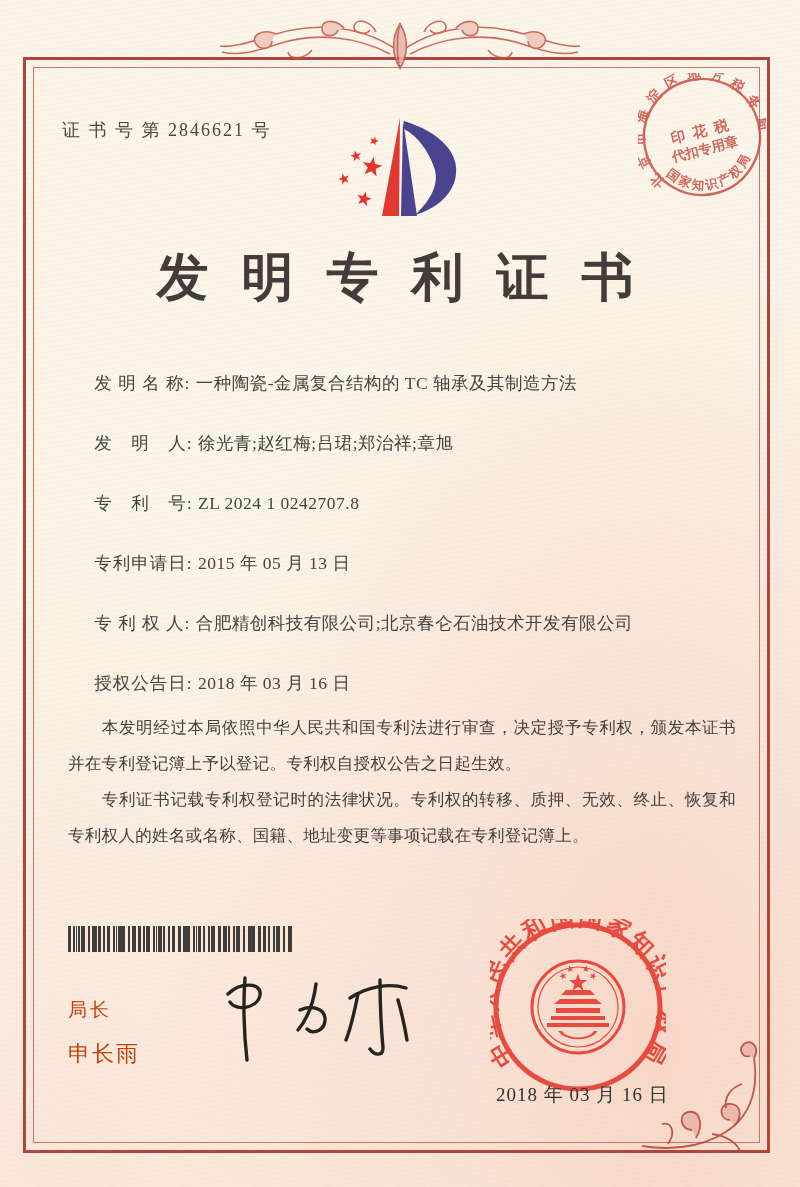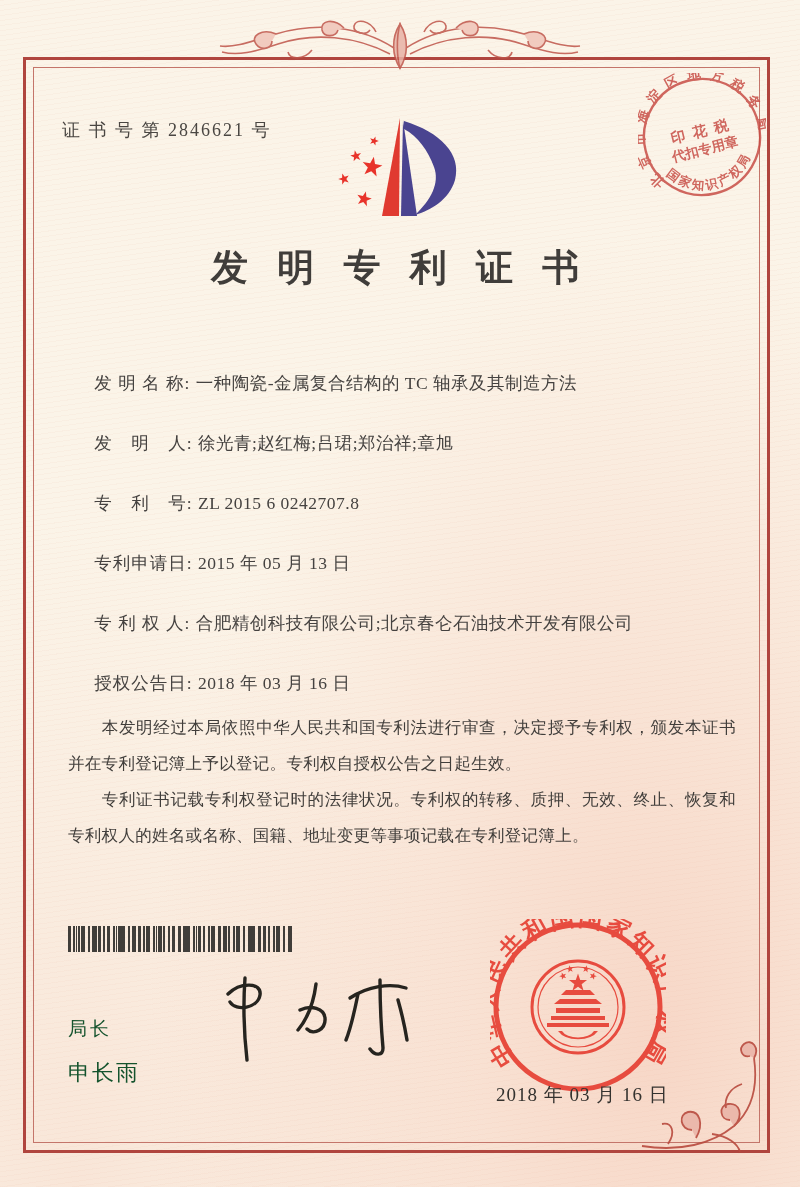--- a/index.html
+++ b/index.html
@@ -18,39 +18,39 @@
       repeating-linear-gradient(172deg, rgba(222,148,122,.055) 0 1px, rgba(0,0,0,0) 1px 5px);
   }
   .frame-outer{position:absolute;left:23px;top:57px;width:747px;height:1096px;
     border:3px solid #b0453e;box-sizing:border-box;}
   .frame-inner{position:absolute;left:33px;top:67px;width:727px;height:1076px;
     border:1px solid #c4756a;box-sizing:border-box;}
 
   .cert-no{position:absolute;left:62px;top:118px;font-size:18px;letter-spacing:2px;
     color:#4a4642;white-space:pre;text-align:center;}
   .title{position:absolute;left:0;top:243px;width:800px;text-align:center;
-    font-size:37px;font-weight:600;color:#403d3a;letter-spacing:10px;white-space:pre;}
+    font-size:52px;font-weight:600;color:#403d3a;letter-spacing:10px;white-space:pre;}
 
   .fields{position:absolute;left:68px;top:350px;width:680px;}
   .field{position:relative;height:60px;font-size:17.5px;color:#454240;white-space:pre;}
   .field .flabel{letter-spacing:1px;}
   .field .fvalue{letter-spacing:.5px;}
 
   .body-text{position:absolute;left:68px;top:710px;width:668px;color:#413e3b;}
   .body-text p{margin:0;font-size:16.5px;line-height:36px;text-align:justify;
     text-indent:2.05em;letter-spacing:.3px;}
 
   .barcode{position:absolute;left:68px;top:926px;width:224px;height:26px;
     background:
       repeating-linear-gradient(90deg,#20201e 0 2px,rgba(0,0,0,0) 2px 5px),
       repeating-linear-gradient(90deg,#20201e 0 1px,rgba(0,0,0,0) 1px 8px),
       repeating-linear-gradient(90deg,#20201e 0 3px,rgba(0,0,0,0) 3px 13px);
     opacity:.85;}
 
-  .director{position:absolute;left:68px;top:997px;color:#14532d;margin-top:19px;}
+  .director{position:absolute;left:68px;top:997px;color:#c2410c;}
   .director .d1{font-size:19px;letter-spacing:3px;}
   .director .d2{font-size:22px;letter-spacing:2px;margin-top:16px;}
 
   .signature{position:absolute;left:198px;top:968px;}
 
   .seal{position:absolute;left:490px;top:919px;}
   .seal-date{position:absolute;left:496px;top:1082px;font-size:19px;color:#34322f;
     letter-spacing:1px;white-space:pre;z-index:5;}
 
   .tax-stamp{position:absolute;left:638px;top:73px;}
@@ -131,21 +131,21 @@
   <div class="title">发 明 专 利 证 书</div>
 
   <div class="fields">
     <div class="field">
       <span class="flabel">发 明 名 称: </span><span class="fvalue">一种陶瓷-金属复合结构的 TC 轴承及其制造方法</span>
     </div>
     <div class="field">
       <span class="flabel">发　明　人: </span><span class="fvalue">徐光青;赵红梅;吕珺;郑治祥;章旭</span>
     </div>
     <div class="field">
-      <span class="flabel">专　利　号: </span><span class="fvalue">ZL 2015 6 0242707.8</span>
+      <span class="flabel">专　利　号: </span><span class="fvalue">ZL 2024 1 0242707.8</span>
     </div>
     <div class="field">
       <span class="flabel">专利申请日: </span><span class="fvalue">2015 年 05 月 13 日</span>
     </div>
     <div class="field">
       <span class="flabel">专 利 权 人: </span><span class="fvalue">合肥精创科技有限公司;北京春仑石油技术开发有限公司</span>
     </div>
     <div class="field">
       <span class="flabel">授权公告日: </span><span class="fvalue">2018 年 03 月 16 日</span>
     </div>

